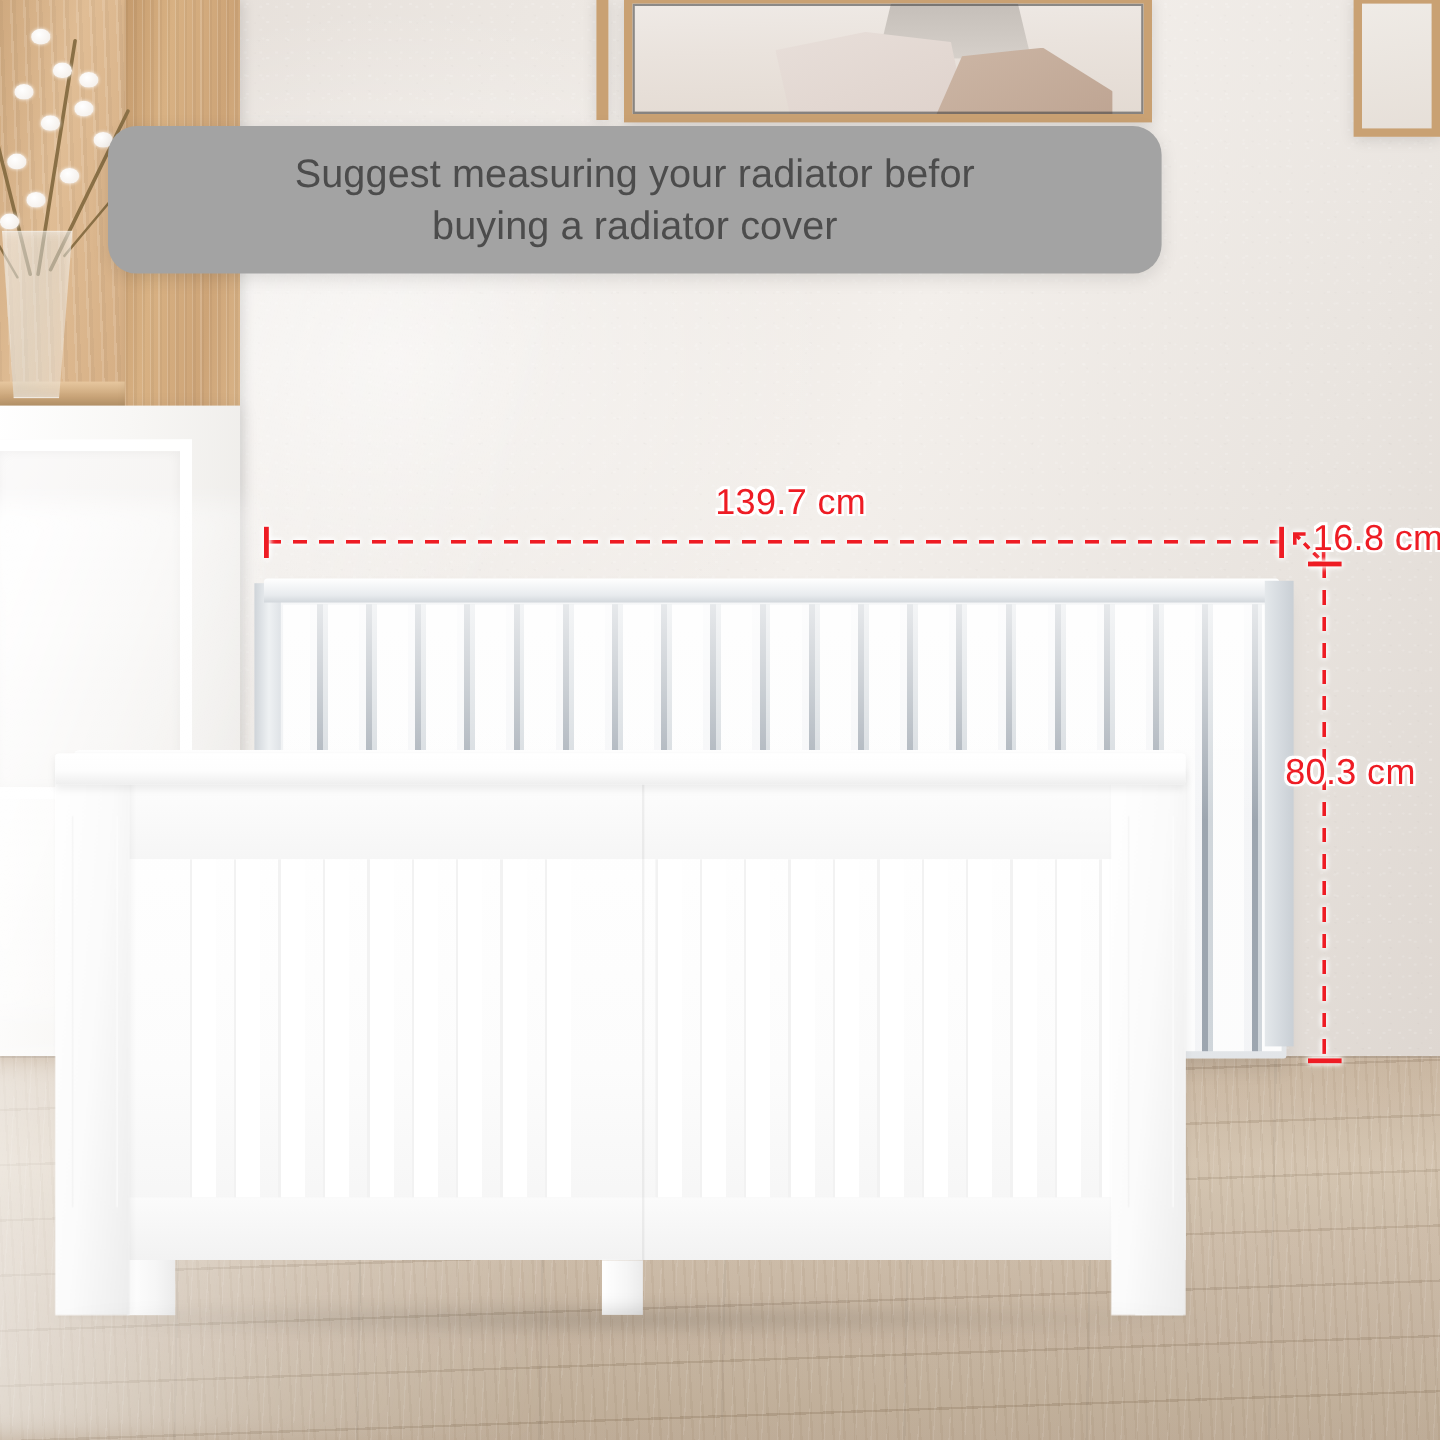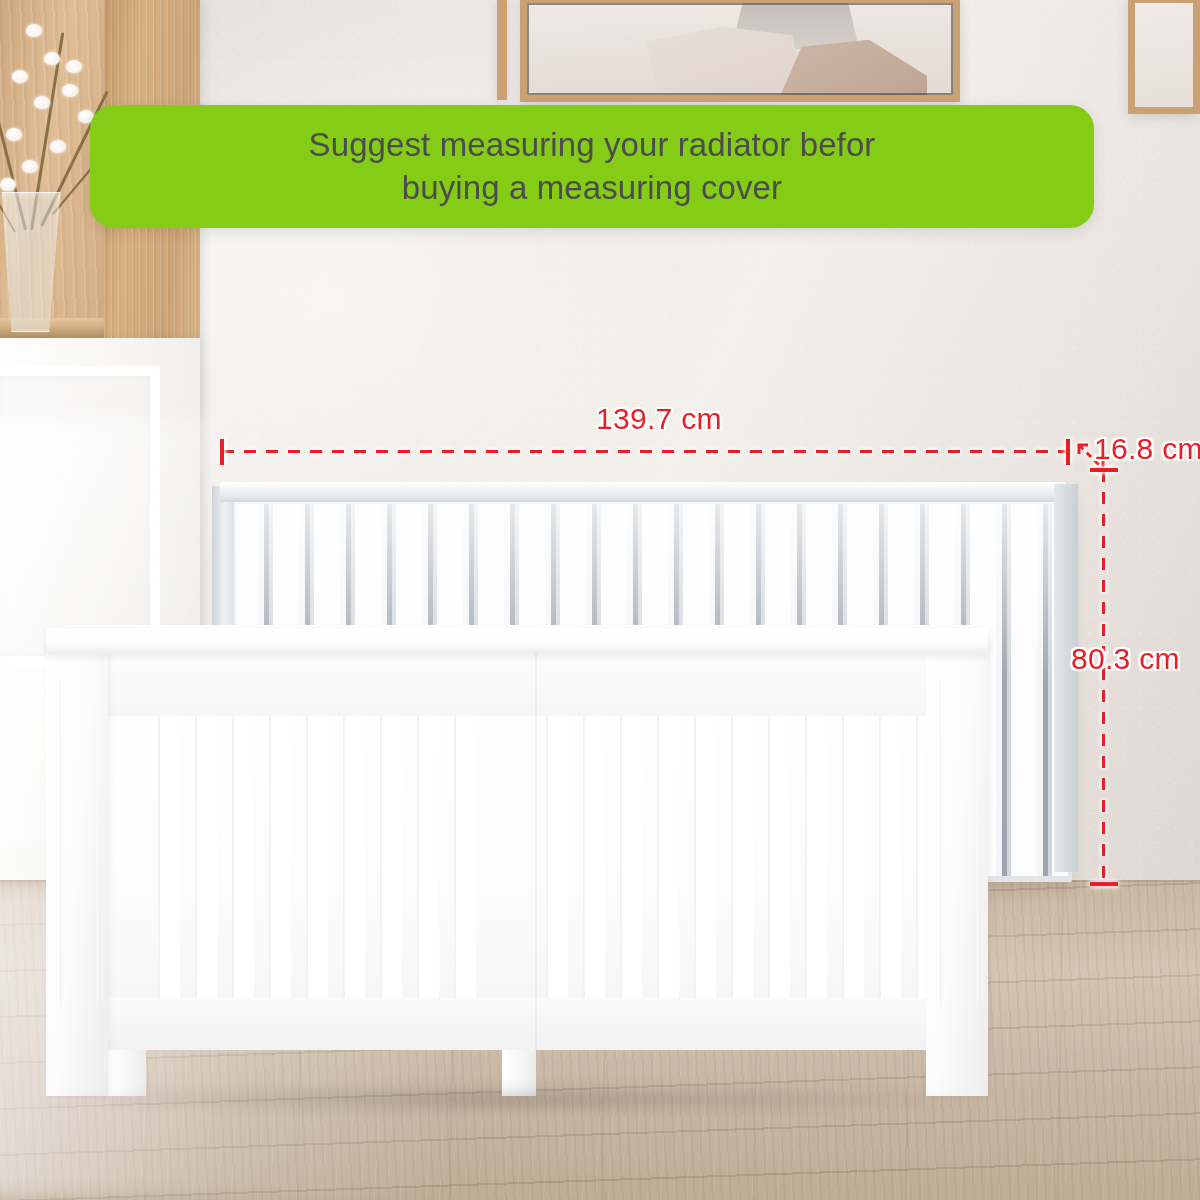--- a/index.html
+++ b/index.html
@@ -310,26 +310,26 @@
     font-weight: 400;
     letter-spacing: .3px;
     white-space: nowrap;
     text-shadow:
       -2px -2px 0 #fff, 2px -2px 0 #fff, -2px 2px 0 #fff, 2px 2px 0 #fff,
       0 -2px 0 #fff, 0 2px 0 #fff, -2px 0 0 #fff, 2px 0 0 #fff,
       0 0 5px #fff;
   }
   .dim-label.width  { left: 596px; top: 402px; }
   .dim-label.depth  { left: 1094px; top: 432px; }
-  .dim-label.height { left: 1071px; top: 642px; }
+  .dim-label.height { left: 1071px; top: 627px; }
 
   
   .banner {
-    position: absolute; left: 90px; top: 105px; width: 1004px; height: 123px;
-    background: #84cc16;
+    position: absolute; left: 90px; top: 105px; width: 878px; height: 123px;
+    background: #a3a3a3;
     border-radius: 24px;
     box-shadow: 0 4px 14px rgba(0,0,0,.10);
     display: flex; align-items: center; justify-content: center;
   }
   .banner-text {
     color: #4c4c4c;
     font-size: 33px;
     line-height: 1.30;
     text-align: center;
     font-weight: 300;
@@ -444,17 +444,17 @@
   <div class="dim-label depth">16.8 cm</div>
 
   <div class="dim-v"></div>
   <div class="cap-h" style="left:1090px;top:468px;"></div>
   <div class="cap-h" style="left:1090px;top:882px;"></div>
   <div class="dim-label height">80.3 cm</div>
 
   <div class="banner">
     <div class="banner-text">
       <span>Suggest measuring your radiator befor</span>
-      <span class="l2">buying a measuring cover</span>
+      <span class="l2">buying a radiator cover</span>
     </div>
   </div>
 
 </div>
 
 </body></html>

